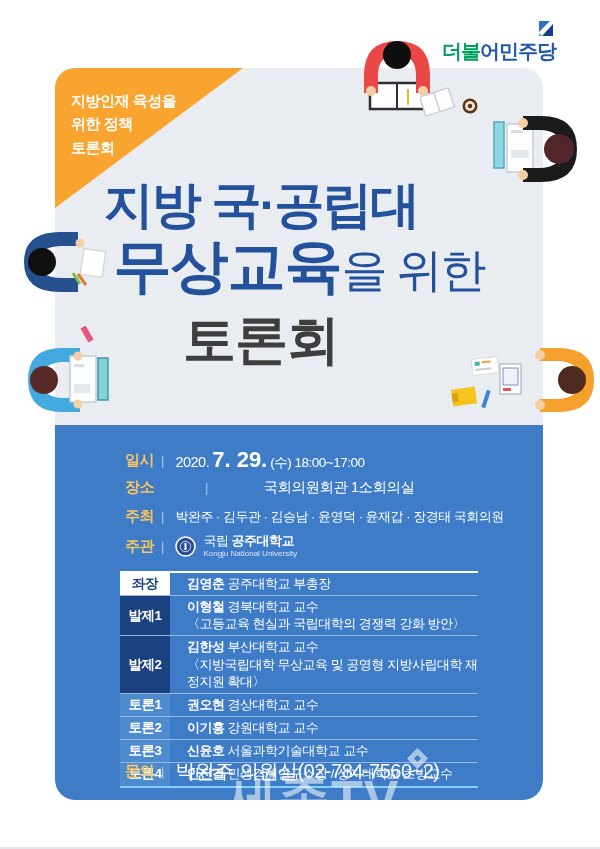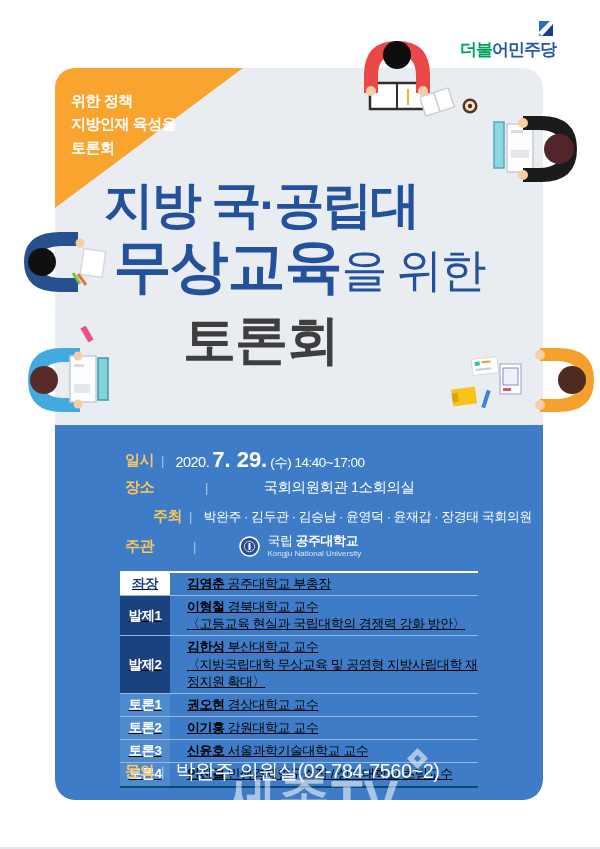--- a/index.html
+++ b/index.html
@@ -3,21 +3,21 @@
 <meta charset="utf-8">
 <style>
   * { margin:0; padding:0; box-sizing:border-box; }
   html,body { width:600px; height:849px; background:#ffffff; font-family:"Liberation Sans", sans-serif; }
   .page { position:relative; width:600px; height:849px; background:#fff; overflow:hidden; }
   .page-bottom-line { position:absolute; left:0; right:0; bottom:0; height:2px; background:#e3e6ea; }
 
   
   .party-logo { position:absolute; top:20px; right:44px; text-align:right; }
   .party-symbol { display:block; margin-left:auto; margin-right:2px; }
-  .party-text { font-size:17px; font-weight:800; letter-spacing:-1px; margin-top:1px; }
+  .party-text { font-size:20px; font-weight:800; letter-spacing:-1px; margin-top:1px; }
   .party-green { color:#00a05e; }
   .party-blue  { color:#2358a8; }
 
   
   .panel { position:absolute; left:55px; top:68px; width:488px; height:732px;
            background:#e9edf2; border-radius:20px; overflow:hidden; }
 
   
   .ribbon { position:absolute; left:0; top:0; width:188px; height:140px;
             background:#f9a42f; clip-path:polygon(0 0, 100% 0, 0 100%); }
@@ -34,46 +34,46 @@
   .t3 { margin-top:18px; font-size:53px; line-height:1; font-weight:800;
         color:#3e3e3e; letter-spacing:-1px; transform:translateX(-38px); }
 
   
   .blue-panel { position:absolute; left:0; right:0; top:357px; bottom:0;
                 background:#3e7cc7; border-radius:0 0 20px 20px; overflow:hidden; }
 
   .info-block { position:absolute; left:67px; top:22px; right:26px; }
   .info-row { display:flex; align-items:center; }
   .row-datetime { height:26px; } .row-location { height:29px;gap:44px; }
-  .row-hosts { height:29px;margin-left:28px; } .row-organizer { height:30px;gap:32px; }
+  .row-hosts { height:29px; } .row-organizer { height:30px; }
   .info-label { color:#f8c55f; font-weight:700; font-size:15px; width:32px;
                 text-align:right; letter-spacing:-0.5px; flex:0 0 auto; }
   .info-sep { color:rgba(255,255,255,0.55); margin:0 11px 0 7px; font-size:13px; flex:0 0 auto; }
   .info-value { color:#fff; font-size:14.5px; letter-spacing:-0.5px; white-space:nowrap; }
   .hosts-value { font-size:13px; }
   .date-big { color:#ffffff; font-size:22px; font-weight:800; margin:0 3px; letter-spacing:0; }
   .date-small { font-size:13.5px; }
 
   .org-wrap { display:flex; align-items:center; }
   .org-text { margin-left:7px; color:#fff; line-height:1.15; }
   .org-kr { font-size:13px; letter-spacing:-0.5px; }
   .org-kr b { font-weight:800; }
   .org-en { font-size:8px; color:rgba(255,255,255,0.8); }
 
   
   .agenda { position:absolute; left:65px; top:146px; width:358px;
-            border-top:2px solid #fff; border-bottom:2px solid #0c4a6e;text-decoration:underline; }
+            border-top:2px solid #fff; border-bottom:2px solid #7dd3fc; }
   .agenda-row { display:flex; align-items:stretch; border-top:1px solid rgba(255,255,255,0.45); }
   .agenda-row:first-child { border-top:none; }
   .role-cell { flex:0 0 50px; display:flex; align-items:center; justify-content:center;
                font-weight:700; font-size:13.5px; letter-spacing:-0.5px; }
   .row-white .role-cell { background:#ffffff; color:#1b4180; }
   .row-navy  .role-cell { background:#1b4180; color:#ffffff; }
   .row-blue  .role-cell { background:#4e8ace; color:#ffffff; }
-  .agenda-content { flex:1; padding:2px 0 3px 17px; color:#000000; font-size:13px;
+  .agenda-content { flex:1; padding:2px 0 3px 17px; color:#ffffff; font-size:13px;
                     line-height:1.32; letter-spacing:-0.5px; display:flex;
                     flex-direction:column; justify-content:center; }
   .agenda-name { font-weight:800; }
 
   
   .contact-row { position:absolute; left:67px; top:333px; display:flex; align-items:center; }
   .contact-value { color:#fff; font-size:20px; letter-spacing:-0.5px; }
 
   
   .watermark { position:absolute; left:170px; top:340px; color:rgba(255,255,255,0.55);
@@ -95,38 +95,38 @@
       <polygon points="15,4 15,16 4,16" fill="#173f8e"></polygon>
       <polygon points="1,16 1,13 4,16" fill="#2ab4a8"></polygon>
     </svg>
     <div class="party-text"><span class="party-green">더불</span><span class="party-blue">어민주당</span></div>
   </div>
 
   <div class="panel">
 
     <div class="ribbon"></div>
     <div class="ribbon-text">
+      <div>지방인재 육성을</div>
       <div>위한 정책</div>
-      <div>지방인재 육성을</div>
       <div>토론회</div>
     </div>
 
     <div class="title">
       <div class="t1">지방 국·공립대</div>
       <div class="t2"><span class="t2-bold">무상교육</span><span class="t2-light">을 위한</span></div>
       <div class="t3">토론회</div>
     </div>
 
     <div class="blue-panel">
 
       <div class="info-block">
         <div class="info-row row-datetime">
           <span class="info-label">일시</span>
           <span class="info-sep">|</span>
-          <span class="info-value"><span>2020.</span><span class="date-big">7. 29.</span><span class="date-small">(수) 14:40~17:00</span></span>
+          <span class="info-value"><span>2020.</span><span class="date-big">7. 29.</span><span class="date-small">(수) 18:00~17:00</span></span>
         </div>
         <div class="info-row row-location">
           <span class="info-label">장소</span>
           <span class="info-sep">|</span>
           <span class="info-value">국회의원회관 1소회의실</span>
         </div>
         <div class="info-row row-hosts">
           <span class="info-label">주최</span>
           <span class="info-sep">|</span>
           <span class="info-value hosts-value">박완주 · 김두관 · 김승남 · 윤영덕 · 윤재갑 · 장경태 국회의원</span>

